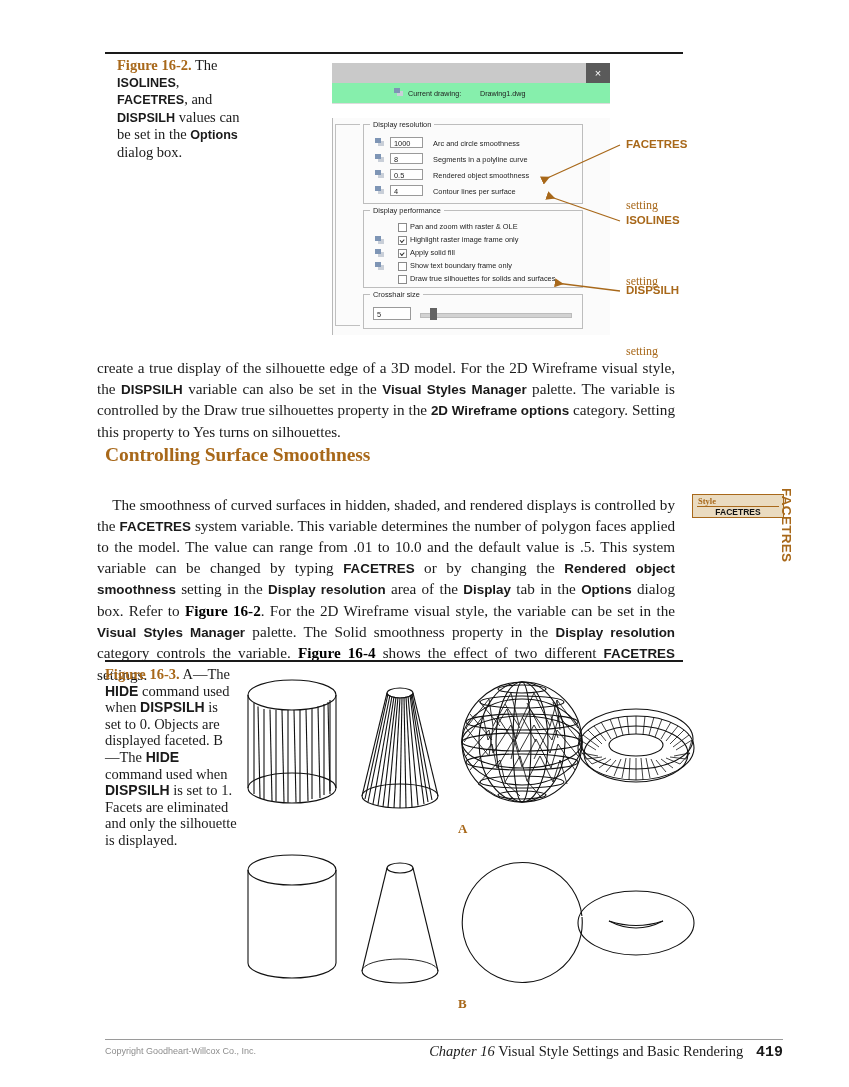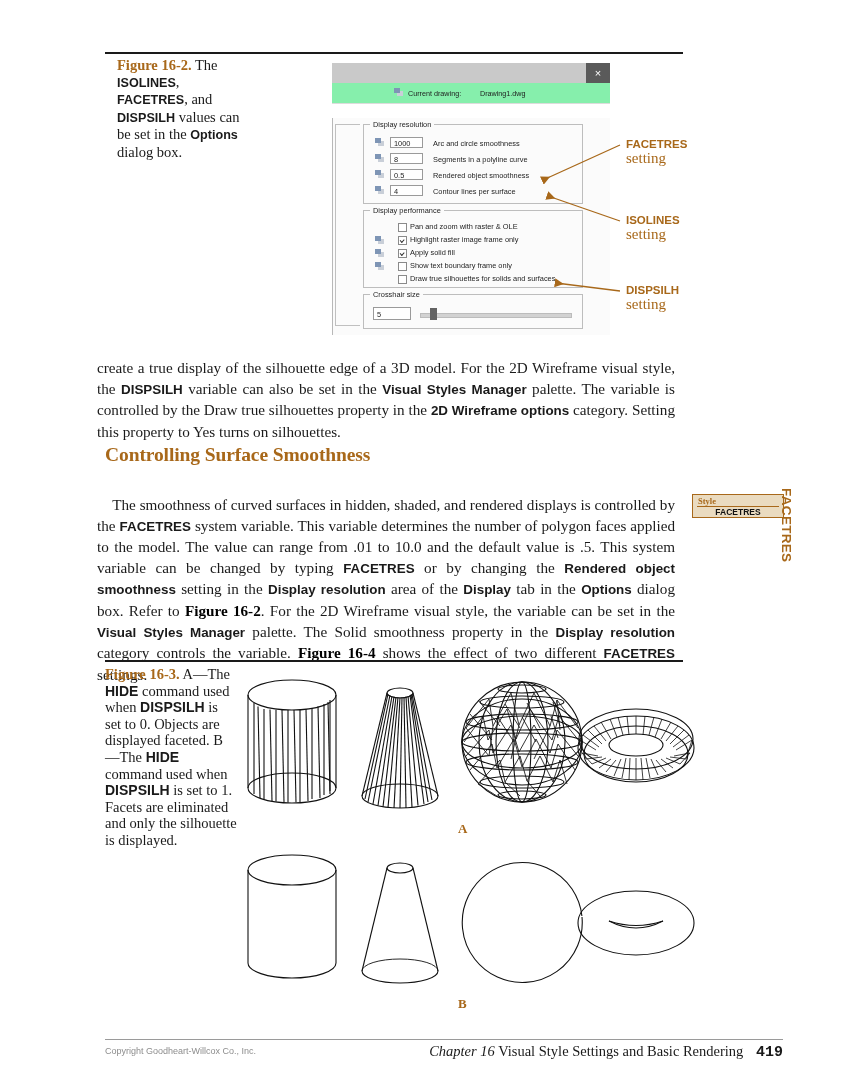--- a/index.html
+++ b/index.html
@@ -58,21 +58,21 @@
   .clabel{position:absolute;font-size:7.4px;white-space:nowrap;}
   #slider-track{position:absolute;height:3px;background:#d2d2d2;border:1px solid #bcbcbc;}
   #slider-thumb{position:absolute;width:7px;height:12px;background:#636363;}
   .winicon{background:
       linear-gradient(#7e95b5,#7e95b5) 0 0/6px 5px no-repeat,
       linear-gradient(#c9cfd8,#c9cfd8) 3px 3px/6px 5px no-repeat;}
 
   
   .callout{position:absolute;font-family:"Liberation Sans",sans-serif;color:#a8681a;}
   .callout .ct{font-weight:bold;font-size:11.5px;display:block;}
-  .callout .cs{font-family:"Liberation Serif",serif;font-size:15px;display:block;}
+  .callout .cs{font-family:"Liberation Serif",serif;font-size:12px;display:block;margin-top:48px;}
   #arrows{position:absolute;left:0;top:0;width:849px;height:1087px;pointer-events:none;}
 
   
   .body-col{position:absolute;left:97px;width:578px;font-size:15.2px;line-height:20.6px;
             text-align:justify;}
   .body-col b{font-family:"Liberation Sans",sans-serif;font-weight:bold;font-size:13.4px;}
   .body-col .figref{font-family:"Liberation Serif",serif;font-weight:bold;color:#000000;font-size:15.2px;}
   h2.section{position:absolute;left:105px;margin:0;font-family:"Liberation Serif",serif;
              font-weight:bold;font-size:19.5px;color:#a8681a;letter-spacing:-0.1px;}
 

